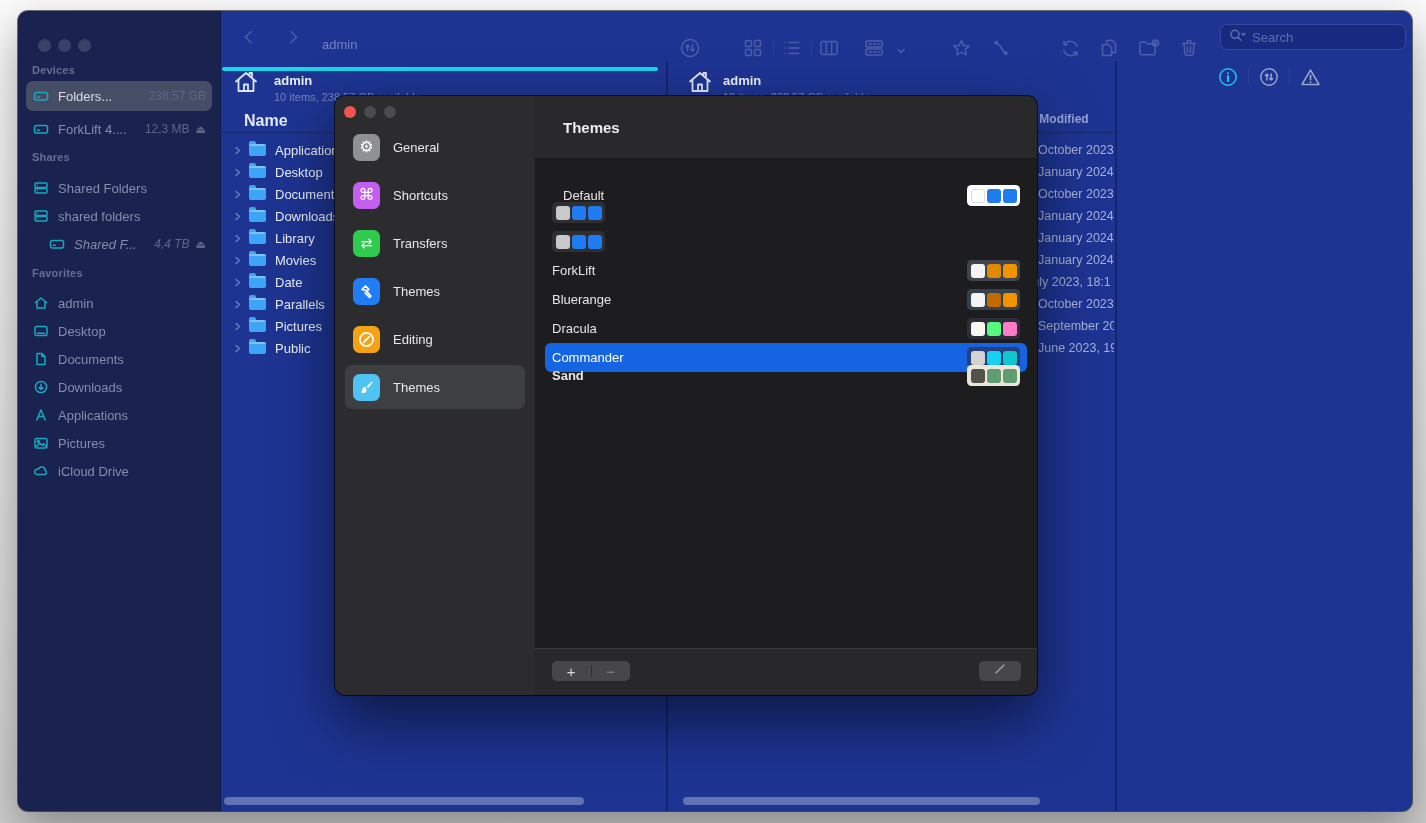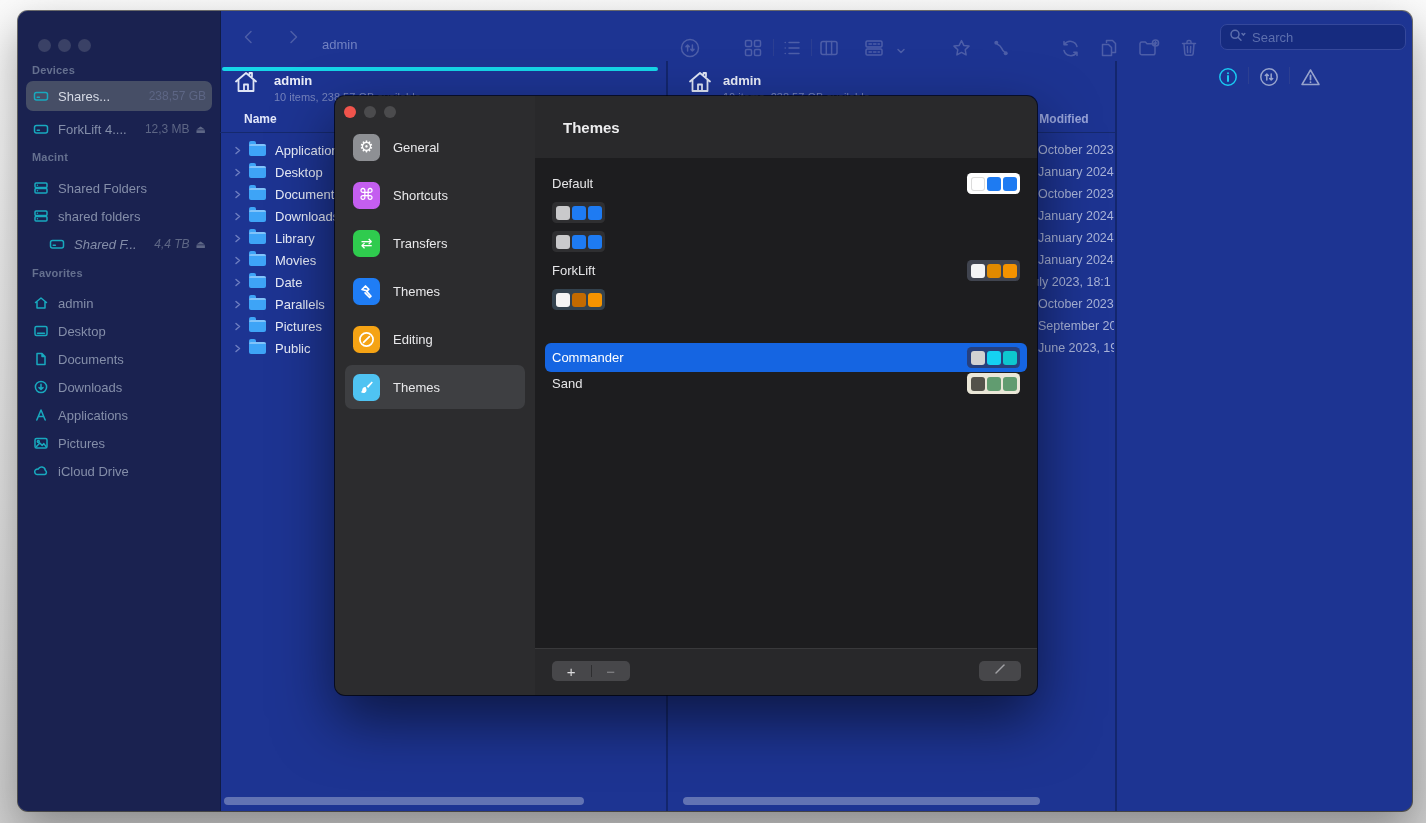--- a/index.html
+++ b/index.html
@@ -34,21 +34,21 @@
   #cyanline{height:4px;border-radius:2px;background:#16d6e8;}
   #searchbox{
     width:186px;height:26px;border-radius:7px;border:1px solid #35489b;background:rgba(12,28,92,.35);
     display:flex;align-items:center;padding:0 8px;box-sizing:border-box;color:#5d6fae;
   }
   #searchbox .ph{font-size:13px;margin-left:6px;color:#5d6fae;}
   .panediv{width:2px;background:#13266d;top:50px;bottom:0;}
   .phome{color:#dfe5f5;}
   .ptitle{font-size:13px;font-weight:bold;color:#e9edf8;}
   .psub{font-size:11px;color:#7583bc;}
-  .colhdr{font-size:12px;font-weight:bold;color:#e3e8fa;}
+  .colhdr{font-size:16px;font-weight:bold;color:#e3e8fa;}
   .colhdr2{font-size:12px;font-weight:bold;color:#97a3d8;}
   .colline{height:1px;background:#15296e;}
   .frow{height:22px;display:flex;align-items:center;}
   .chev{color:#6d7dc0;margin-right:7px;}
   .folder{width:17px;height:12px;background:#3ea4f7;border-radius:2px;position:relative;margin-right:9px;flex:0 0 17px;}
   .folder::before{content:"";position:absolute;left:0;top:-3px;width:7px;height:4px;background:#3ea4f7;border-radius:2px 2px 0 0;}
   .folder::after{content:"";position:absolute;left:0;top:0;right:0;height:2px;background:rgba(255,255,255,.35);border-radius:2px 2px 0 0;}
   .fname{font-size:13px;color:#e9edf9;white-space:nowrap;}
   .drow{font-size:12.5px;color:#a9b3d8;white-space:nowrap;overflow:hidden;height:22px;line-height:22px;}
   .hscroll{height:8px;border-radius:4px;background:rgba(122,136,190,.75);}
@@ -94,37 +94,37 @@
 
     <div class="abs sect" style="left:14px;top:53px;">Devices</div>
 
     <div class="abs srow selrow" style="top:70px;">
       <span class="sicon">
           <svg class="ln" width="16" height="16" viewBox="0 0 16 16">
             <rect x="1.5" y="4.5" width="13" height="7.5" rx="2"></rect>
             <path d="M4.2 9.3h2.2"></path>
           </svg>
         </span>
-      <span class="slabel">Shares...</span>
+      <span class="slabel">Folders...</span>
       <span class="sval">238,57 GB</span>
     </div>
 
     <div class="abs srow" style="top:104px;">
       <span class="sicon">
           <svg class="ln" width="16" height="16" viewBox="0 0 16 16">
             <rect x="1.5" y="4.5" width="13" height="7.5" rx="2"></rect>
             <path d="M4.2 9.3h2.2"></path>
           </svg>
         </span>
       <span class="slabel">ForkLift 4....</span>
       <span class="sval">12,3 MB</span>
       <span class="eject">⏏</span>
     </div>
 
-    <div class="abs sect" style="left:14px;top:140px;">Macint</div>
+    <div class="abs sect" style="left:14px;top:140px;">Shares</div>
 
     <div class="abs srow" style="top:163px;">
       <span class="sicon">
           <svg class="ln" width="16" height="16" viewBox="0 0 16 16">
             <rect x="2" y="3" width="12" height="4.4" rx="1"></rect>
             <rect x="2" y="8.6" width="12" height="4.4" rx="1"></rect>
             <path d="M4.4 5.2h.01M4.4 10.8h.01"></path>
           </svg>
         </span>
       <span class="slabel">Shared Folders</span>
@@ -501,21 +501,21 @@
         </span>
       <span class="dlabel">Themes</span>
     </div>
   </div>
 
   <div id="dlghead" class="abs">
     <div id="dlgtitle" class="abs" style="left:28px;top:23px;">Themes</div>
   </div>
 
   <div id="dlglist" class="abs">
-    <div class="abs trow" style="top:11px;">
+    <div class="abs trow" style="top:23px;margin-left:11px;">
         <span class="tname">Default</span>
         <span class="pill bordered" style="background: rgb(255, 255, 255);">
           <i style="background: rgb(255, 255, 255);"></i>
           <i style="background: rgb(30, 123, 242);"></i>
           <i style="background: rgb(30, 123, 242);"></i>
         </span>
       </div>
     <div class="abs trow" style="top:40px;">
         <span class="pill" style="background: rgb(47, 47, 49);">
           <i style="background: rgb(201, 201, 203);"></i>
@@ -532,35 +532,44 @@
       </div>
     <div class="abs trow" style="top:98px;">
         <span class="tname">ForkLift</span>
         <span class="pill" style="background: rgb(64, 68, 79);">
           <i style="background: rgb(244, 244, 244);"></i>
           <i style="background: rgb(225, 138, 0);"></i>
           <i style="background: rgb(244, 147, 0);"></i>
         </span>
       </div>
     <div class="abs trow" style="top:127px;">
+        <span class="tname">Bluerange</span>
         <span class="pill" style="background: rgb(51, 66, 78);">
           <i style="background: rgb(244, 244, 244);"></i>
           <i style="background: rgb(194, 106, 0);"></i>
           <i style="background: rgb(244, 147, 0);"></i>
+        </span>
+      </div>
+    <div class="abs trow" style="top:156px;">
+        <span class="tname">Dracula</span>
+        <span class="pill" style="background: rgb(44, 46, 58);">
+          <i style="background: rgb(248, 248, 240);"></i>
+          <i style="background: rgb(85, 250, 126);"></i>
+          <i style="background: rgb(255, 123, 200);"></i>
         </span>
       </div>
     <div class="abs trow sel" style="top:185px;gap:12px;">
         <span class="tname">Commander</span>
         <span class="pill" style="background: rgb(39, 64, 125);">
           <i style="background: rgb(210, 210, 210);"></i>
           <i style="background: rgb(21, 210, 242);"></i>
           <i style="background: rgb(14, 199, 207);"></i>
         </span>
       </div>
-    <div class="abs trow" style="top:211px;">
+    <div class="abs trow" style="top:203px;font-weight:bold;">
         <span class="tname">Sand</span>
         <span class="pill" style="background: rgb(234, 231, 216);">
           <i style="background: rgb(83, 82, 74);"></i>
           <i style="background: rgb(97, 156, 112);"></i>
           <i style="background: rgb(97, 156, 112);"></i>
         </span>
       </div>
   </div>
 
   <div id="dlgfoot" class="abs">

